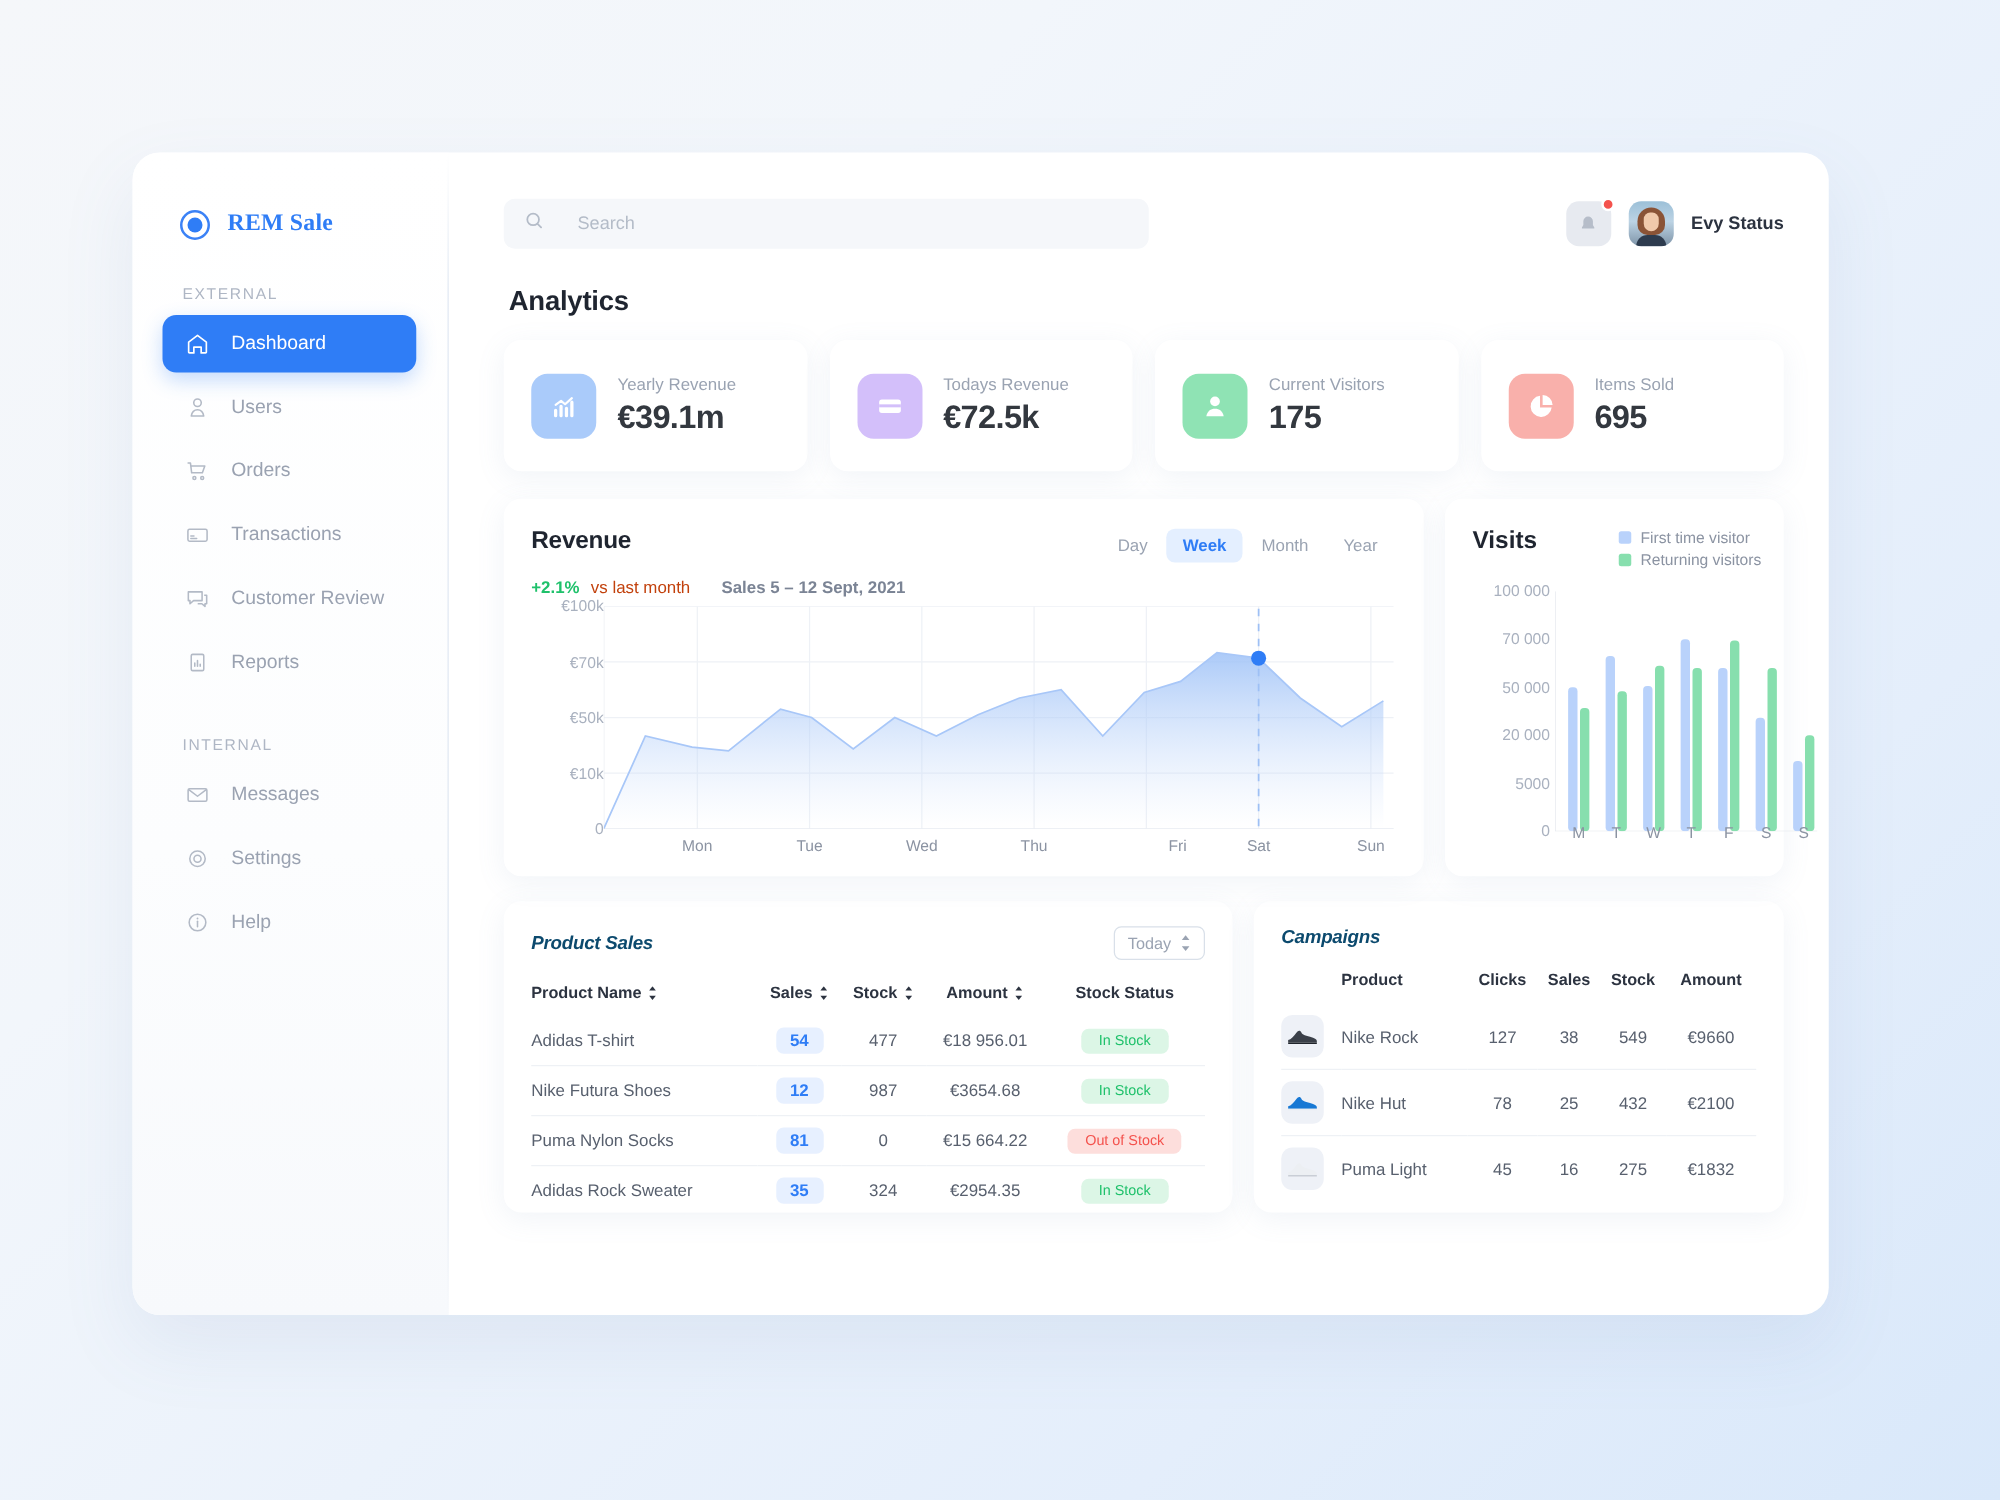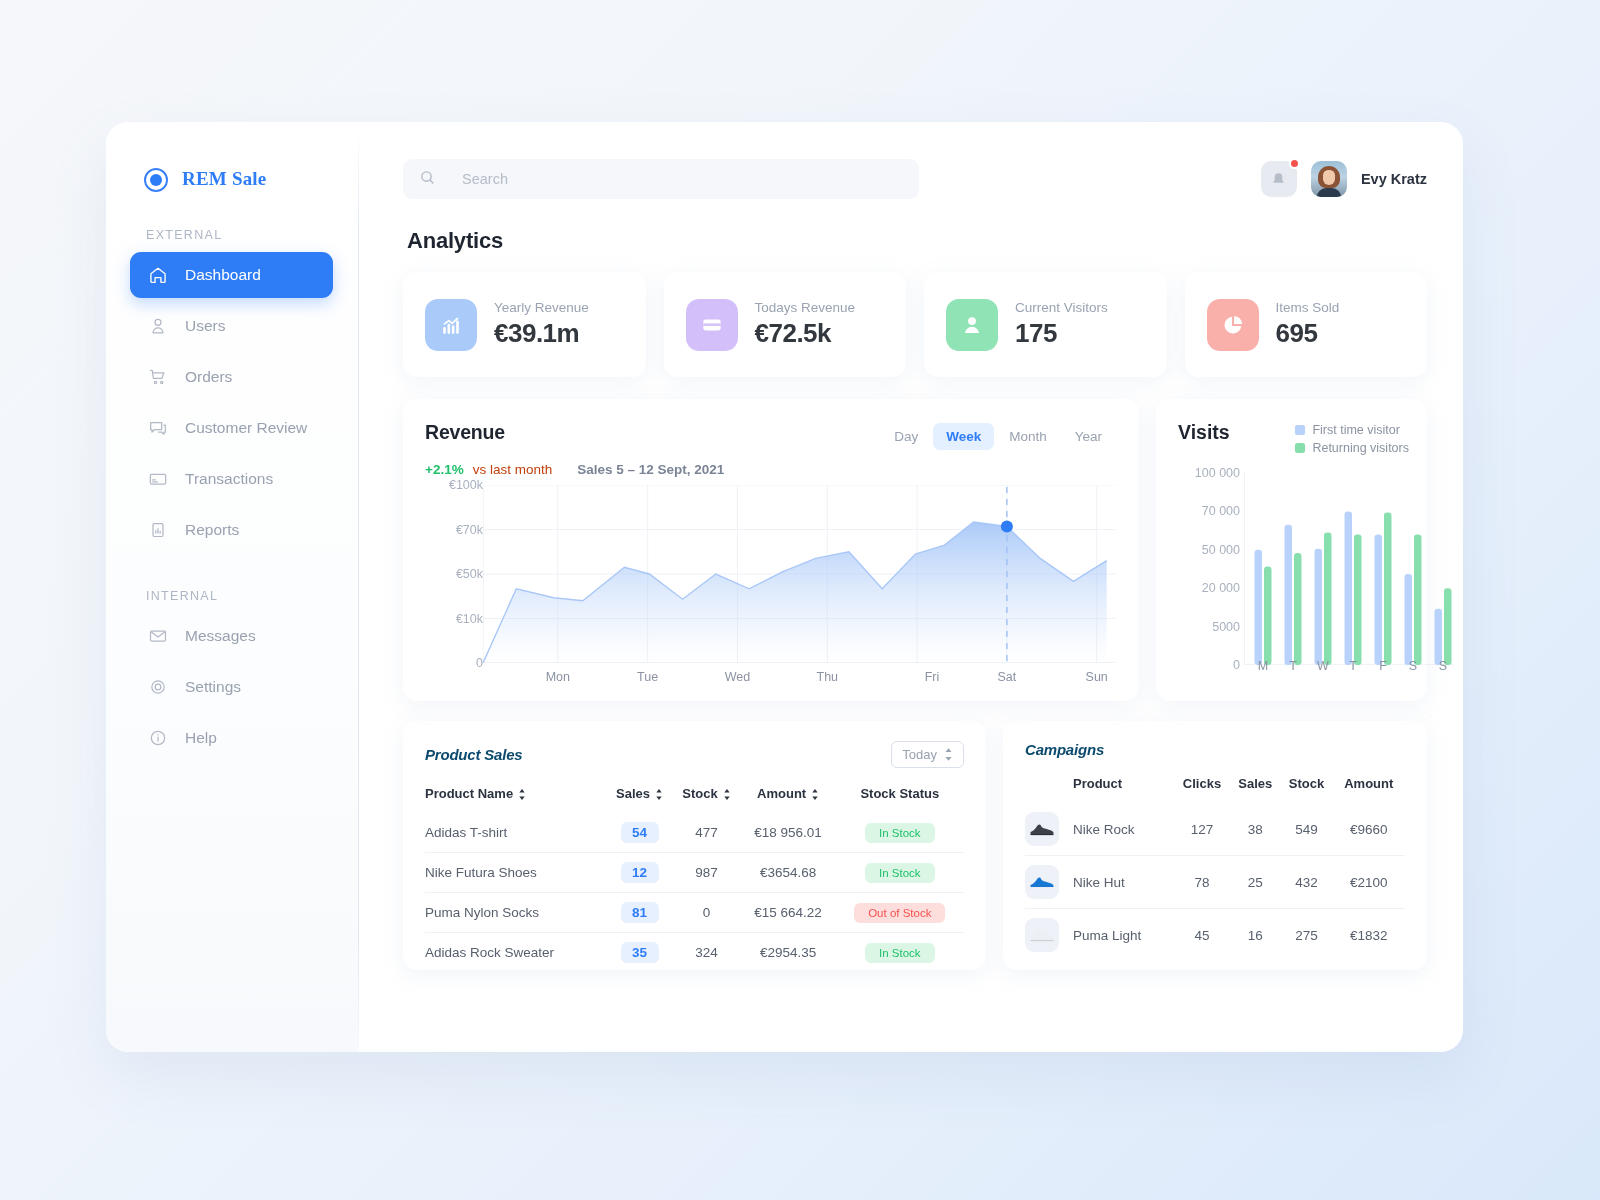--- a/index.html
+++ b/index.html
@@ -199,35 +199,35 @@
             <circle cx="9" cy="18.5" r="1.4"></circle>
             <circle cx="16.5" cy="18.5" r="1.4"></circle>
           </svg>
       </span>
       <span class="nav-label">Orders</span>
     </div>
 
     <div class="nav-item">
       <span class="nav-ico">
         <svg width="20" height="20" viewBox="0 0 24 24" fill="none" stroke="#b3bac6" stroke-width="1.5" stroke-linejoin="round">
+            <rect x="2.8" y="6.5" width="18.4" height="11.5" rx="1.6"></rect>
+            <path d="M5.6 13h3M5.6 15.4h5.6" stroke-linecap="round"></path>
+          </svg>
+      </span>
+      <span class="nav-label">Transactions</span>
+    </div>
+
+    <div class="nav-item">
+      <span class="nav-ico">
+        <svg width="20" height="20" viewBox="0 0 24 24" fill="none" stroke="#b3bac6" stroke-width="1.5" stroke-linejoin="round">
             <path d="M3.2 5.4h13.2v8.4H8.2l-3.4 3v-3H3.2z"></path>
             <path d="M18.4 8.6h2.4v8.2h-1.6v2.6l-3-2.6h-4"></path>
           </svg>
       </span>
       <span class="nav-label">Customer Review</span>
-    </div>
-
-    <div class="nav-item">
-      <span class="nav-ico">
-        <svg width="20" height="20" viewBox="0 0 24 24" fill="none" stroke="#b3bac6" stroke-width="1.5" stroke-linejoin="round">
-            <rect x="2.8" y="6.5" width="18.4" height="11.5" rx="1.6"></rect>
-            <path d="M5.6 13h3M5.6 15.4h5.6" stroke-linecap="round"></path>
-          </svg>
-      </span>
-      <span class="nav-label">Transactions</span>
     </div>
 
     <div class="nav-item">
       <span class="nav-ico">
         <svg width="20" height="20" viewBox="0 0 24 24" fill="none" stroke="#b3bac6" stroke-width="1.5" stroke-linejoin="round">
             <rect x="6" y="4.2" width="12" height="15.6" rx="1.4"></rect>
             <path d="M9.4 15.6v-3M12 15.6v-5.4M14.6 15.6v-2" stroke-linecap="round"></path>
           </svg>
       </span>
       <span class="nav-label">Reports</span>
@@ -285,21 +285,21 @@
           <svg width="17" height="17" viewBox="0 0 24 24" fill="#b6bdc9">
               <path d="M12 3.2a5.4 5.4 0 0 0-5.4 5.4v4.1L5 15.5v1.1h14v-1.1l-1.6-2.8V8.6A5.4 5.4 0 0 0 12 3.2z"></path>
             </svg>
           <span class="bell-dot"></span>
         </div>
         <div class="avatar">
           <span class="hair"></span>
             <span class="face"></span>
             <span class="body"></span>
         </div>
-        <div class="user-name">Evy Kratz</div>
+        <div class="user-name">Evy Status</div>
       </div>
     </div>
 
     <div class="section-title">Analytics</div>
 
     <div class="stats">
       <div class="stat-card">
         <div class="stat-ico" style="background:#aacbfa">
           <svg width="26" height="26" viewBox="0 0 24 24" fill="none">
               <path d="M6 15v4M10 12v7M14 13.5v5.5M18 9v10" stroke="#fff" stroke-width="2.4" stroke-linecap="round"></path>
@@ -402,21 +402,21 @@
               <path d="M0.0,178.0 L33.3,103.8 L70.7,112.7 L99.8,115.7 L141.4,82.3 L166.3,89.0 L199.6,114.2 L232.8,89.0 L266.1,103.8 L299.4,86.8 L332.6,73.4 L365.9,66.8 L399.2,103.8 L432.4,69.0 L461.5,60.1 L490.6,37.1 L523.9,41.5 L557.2,73.4 L590.4,96.4 L623.7,75.7 L623.7,178 L0.0,178 Z" fill="url(#revg)"></path>
               <path d="M0.0,178.0 L33.3,103.8 L70.7,112.7 L99.8,115.7 L141.4,82.3 L166.3,89.0 L199.6,114.2 L232.8,89.0 L266.1,103.8 L299.4,86.8 L332.6,73.4 L365.9,66.8 L399.2,103.8 L432.4,69.0 L461.5,60.1 L490.6,37.1 L523.9,41.5 L557.2,73.4 L590.4,96.4 L623.7,75.7" fill="none" stroke="#a8c7f8" stroke-width="1.4"></path>
               <line x1="523.8947368421053" y1="-22" x2="523.8947368421053" y2="178" stroke="#9ec0f5" stroke-width="1.4" stroke-dasharray="6 6"></line>
               <circle cx="523.8947368421053" cy="41.53333333333333" r="6" fill="#2f7df6"></circle>
             </svg>
           <div class="x-labels" id="rev-x">
               <div class="x-lab" style="left: 74.8421px; top: 2px;">Mon</div>
               <div class="x-lab" style="left: 164.653px; top: 2px;">Tue</div>
               <div class="x-lab" style="left: 254.463px; top: 2px;">Wed</div>
               <div class="x-lab" style="left: 344.274px; top: 2px;">Thu</div>
-              <div class="x-lab" style="left: 449px; top: 2px;">Fri</div>
+              <div class="x-lab" style="left: 459px; top: 2px;">Fri</div>
               <div class="x-lab" style="left: 523.895px; top: 2px;">Sat</div>
               <div class="x-lab" style="left: 613.705px; top: 2px;">Sun</div>
             </div>
         </div>
       </div>
 
       <div class="card visits-card">
         <div class="visits-head">
           <div class="visits-title">Visits</div>
           <div class="legend">

